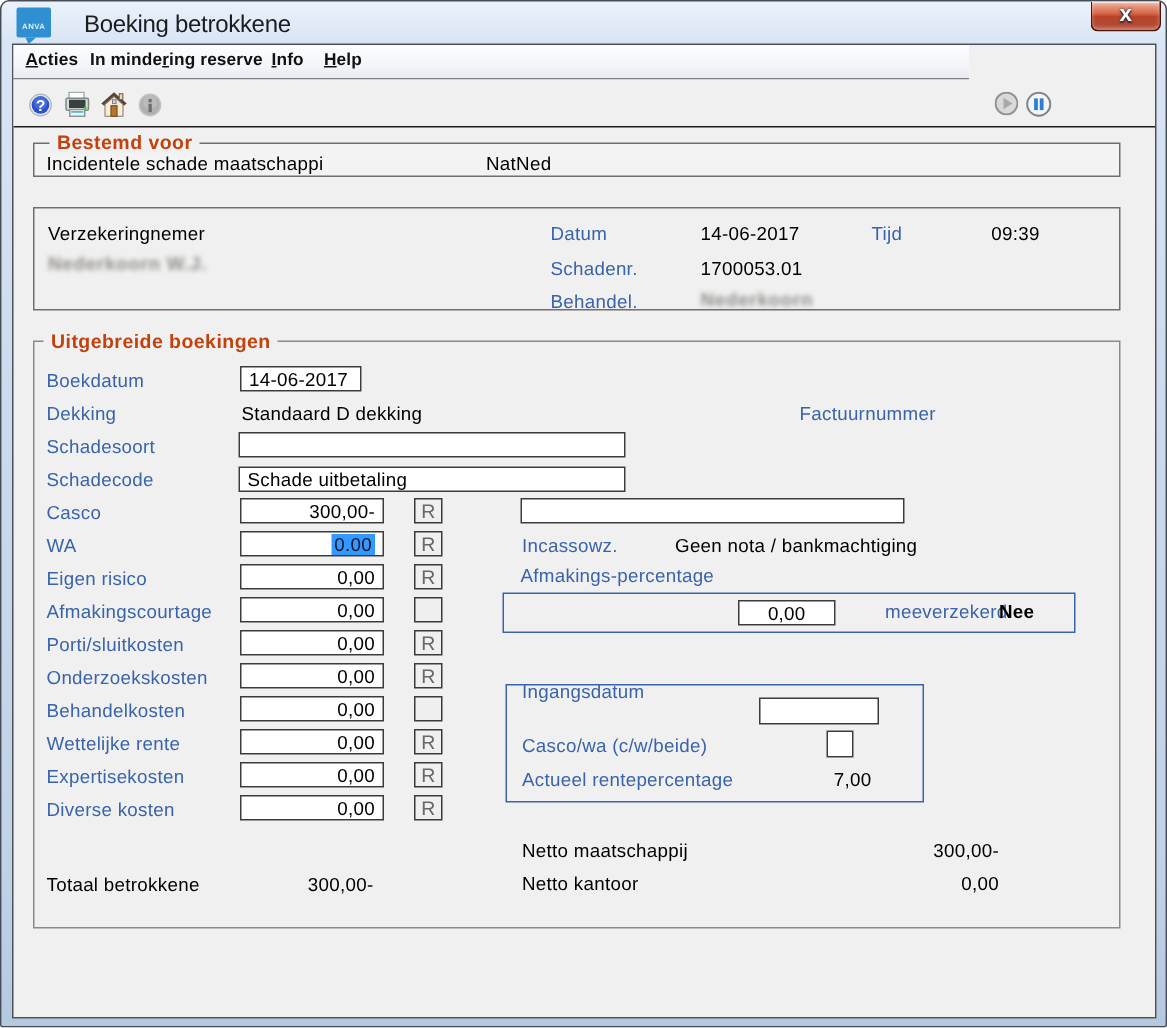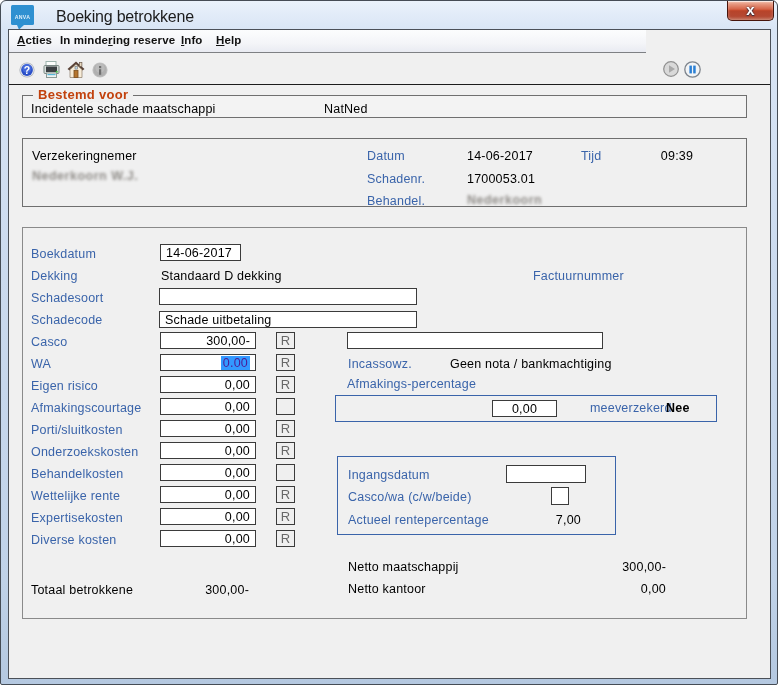--- a/index.html
+++ b/index.html
@@ -112,41 +112,42 @@
   <div class="lbl" style="left:366px;top:148px">Datum</div>
   <div class="txt" style="left:466px;top:148px">14-06-2017</div>
   <div class="lbl" style="left:580px;top:148px">Tijd</div>
   <div class="txt" style="left:657px;top:148px;width:38px;text-align:center">09:39</div>
   <div class="lbl" style="left:366px;top:171px">Schadenr.</div>
   <div class="txt" style="left:466px;top:171px">1700053.01</div>
   <div class="lbl" style="left:366px;top:193px">Behandel.</div>
   <div class="txt blur" style="left:466px;top:192px">Nederkoorn</div>
 
   <div class="grp" style="left:21px;top:226px;width:725px;height:392px;border-color:#8a8a8a"></div>
+  <div class="legend" style="left:28px;top:219px">Uitgebreide boekingen</div>
 
   <div class="lbl" style="left:30px;top:246px">Boekdatum</div>
   <div class="inp" style="left:159px;top:243px;width:81px;height:17px">14-06-2017</div>
 
   <div class="lbl" style="left:30px;top:268px">Dekking</div>
   <div class="txt" style="left:160px;top:268px">Standaard D dekking</div>
   <div class="lbl" style="left:532px;top:268px">Factuurnummer</div>
 
   <div class="lbl" style="left:30px;top:290px">Schadesoort</div>
   <div class="inp" style="left:158px;top:287px;width:258px;height:17px"></div>
 
   <div class="lbl" style="left:30px;top:312px">Schadecode</div>
   <div class="inp" style="left:158px;top:310px;width:258px;height:17px">Schade uitbetaling</div>
 
   <div class="lbl" style="left:30px;top:334px">Casco</div>
   <div class="inp num" style="left:159px;top:331px;width:96px;height:17px">300,00-</div>
   <div class="rbtn" style="left:275px;top:331px">R</div>
   <div class="inp" style="left:346px;top:331px;width:256px;height:17px"></div>
 
   <div class="lbl" style="left:30px;top:356px">WA</div>
-  <div class="inp num" style="left:159px;top:353px;width:96px;height:17px"><span style="background:#3399ff;color:#4c1d95;padding:0 2px;">0.00</span></div>
+  <div class="inp num" style="left:159px;top:353px;width:96px;height:17px"><span style="background:#3399ff;color:#0f172a;padding:0 2px;">0.00</span></div>
   <div class="rbtn" style="left:275px;top:353px">R</div>
   <div class="lbl" style="left:347px;top:356px">Incassowz.</div>
   <div class="txt" style="left:449px;top:356px">Geen nota / bankmachtiging</div>
 
   <div class="lbl" style="left:30px;top:378px">Eigen risico</div>
   <div class="inp num" style="left:159px;top:375px;width:96px;height:17px">0,00</div>
   <div class="rbtn" style="left:275px;top:375px">R</div>
 
   <div class="lbl" style="left:30px;top:400px">Afmakingscourtage</div>
   <div class="inp num" style="left:159px;top:397px;width:96px;height:17px">0,00</div>
@@ -163,21 +164,21 @@
 
   <div class="lbl" style="left:30px;top:444px">Onderzoekskosten</div>
   <div class="inp num" style="left:159px;top:441px;width:96px;height:17px">0,00</div>
   <div class="rbtn" style="left:275px;top:441px">R</div>
 
   <div class="bluebox" style="left:336px;top:455px;width:279px;height:79px"></div>
 
   <div class="lbl" style="left:30px;top:466px">Behandelkosten</div>
   <div class="inp num" style="left:159px;top:463px;width:96px;height:17px">0,00</div>
   <div class="rbtn" style="left:275px;top:463px"></div>
-  <div class="lbl" style="left:347px;top:467px">Ingangsdatum</div>
+  <div class="lbl" style="left:347px;top:453px">Ingangsdatum</div>
   <div class="inp" style="left:505px;top:464px;width:80px;height:18px"></div>
 
   <div class="lbl" style="left:30px;top:488px">Wettelijke rente</div>
   <div class="inp num" style="left:159px;top:485px;width:96px;height:17px">0,00</div>
   <div class="rbtn" style="left:275px;top:485px">R</div>
   <div class="lbl" style="left:347px;top:489px">Casco/wa (c/w/beide)</div>
   <div class="inp" style="left:550px;top:486px;width:18px;height:18px"></div>
 
   <div class="lbl" style="left:30px;top:510px">Expertisekosten</div>
   <div class="inp num" style="left:159px;top:507px;width:96px;height:17px">0,00</div>

